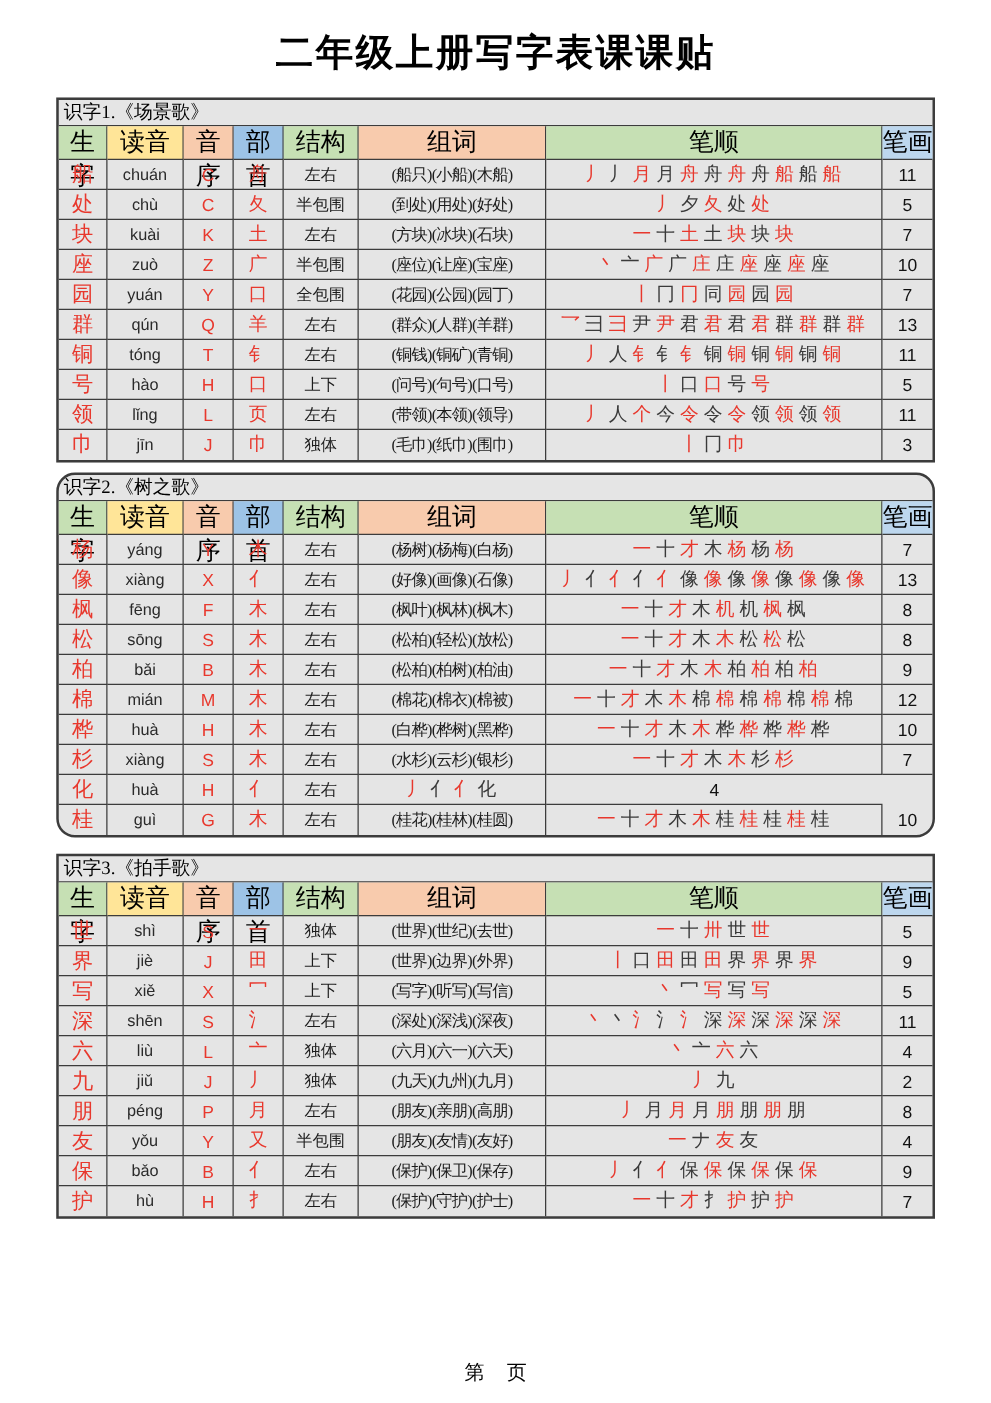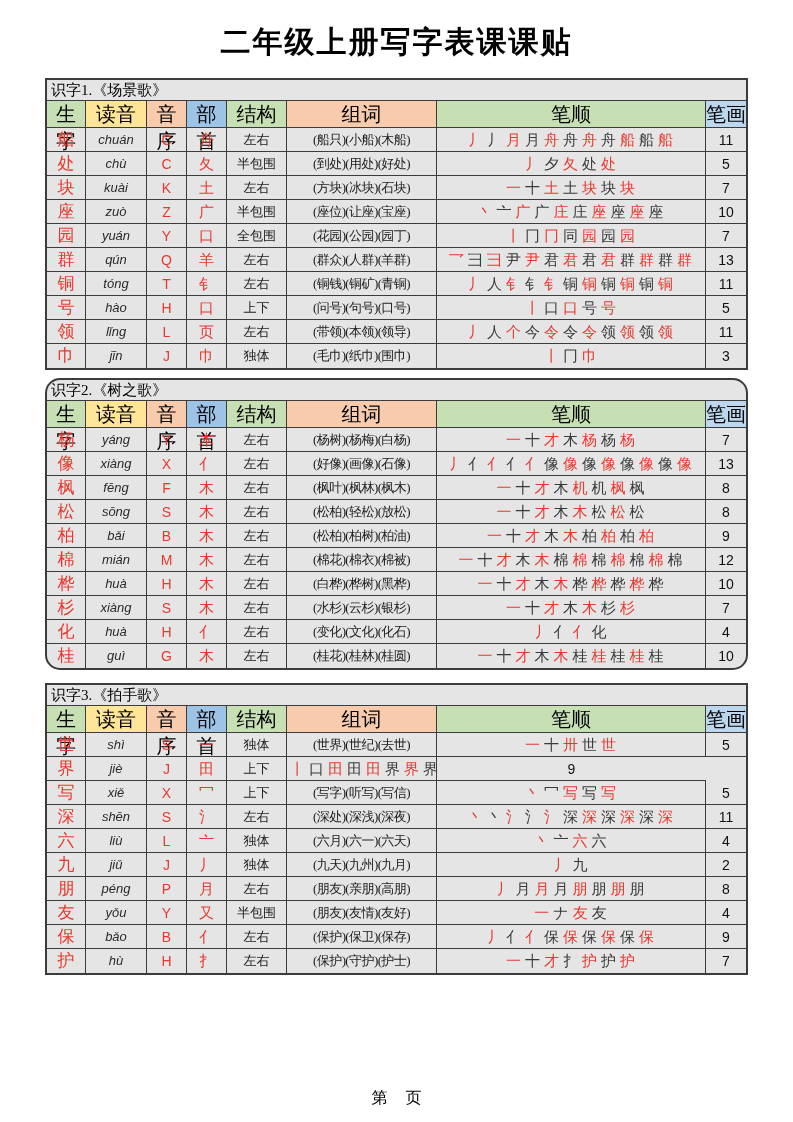--- a/index.html
+++ b/index.html
@@ -42,21 +42,21 @@
     overflow:hidden; white-space:nowrap;
   }
   .hdr .cell:last-child, .row .cell:last-child { border-right:none; }
   .rows .row:last-child .cell { border-bottom:none; }
   .bg-green  { background:#c6e0b4; }
   .bg-yellow { background:#ffe598; }
   .bg-peach  { background:#f8cbad; }
   .bg-blue1  { background:#9dc3e6; }
   .bg-blue2  { background:#bdd7ee; }
   .c-char    { color:#e8382d; font-size:17px; }
-  .c-pinyin  { font-family:"Liberation Sans","DejaVu Sans",sans-serif; font-size:13px; color:#2a2a2a;font-style:italic; }
+  .c-pinyin  { font-family:"Liberation Sans","DejaVu Sans",sans-serif; font-size:13px; color:#2a2a2a; }
   .c-initial { color:#e8382d; font-family:"Liberation Sans","DejaVu Sans",sans-serif; font-size:14px; }
   .c-radical { color:#e8382d; font-size:15px; }
   .c-struct  { font-size:13px; color:#1c1c1c; }
   .c-words   { font-size:13px; letter-spacing:-0.6px; color:#1c1c1c; }
   .c-strokes { text-align:left; padding-left:3px; font-size:15px; }
   .c-strokes span { display:inline-block; margin-right:4px; }
   .sk-r { color:#e8382d; }
   .sk-b { color:#3a3a3a; }
   .c-count { font-family:"Liberation Sans","DejaVu Sans",sans-serif; font-size:14px; color:#111; }
   .footer {
@@ -281,21 +281,20 @@
         <div class="cell c-words">(水杉)(云杉)(银杉)</div>
         <div class="cell c-strokes"><span class="sk-r">一</span><span class="sk-b">十</span><span class="sk-r">才</span><span class="sk-b">木</span><span class="sk-r">木</span><span class="sk-b">杉</span><span class="sk-r">杉</span></div>
         <div class="cell c-count">7</div>
       </div>
         <div class="row">
         <div class="cell c-char">化</div>
         <div class="cell c-pinyin">huà</div>
         <div class="cell c-initial">H</div>
         <div class="cell c-radical">亻</div>
         <div class="cell c-struct">左右</div>
-        <div class="cell c-words">(变化)(文化)(化石)</div>
         <div class="cell c-strokes"><span class="sk-r">丿</span><span class="sk-b">亻</span><span class="sk-r">亻</span><span class="sk-b">化</span></div>
         <div class="cell c-count">4</div>
       </div>
         <div class="row">
         <div class="cell c-char">桂</div>
         <div class="cell c-pinyin">guì</div>
         <div class="cell c-initial">G</div>
         <div class="cell c-radical">木</div>
         <div class="cell c-struct">左右</div>
         <div class="cell c-words">(桂花)(桂林)(桂圆)</div>
@@ -328,20 +327,21 @@
         <div class="cell c-words">(世界)(世纪)(去世)</div>
         <div class="cell c-strokes"><span class="sk-r">一</span><span class="sk-b">十</span><span class="sk-r">卅</span><span class="sk-b">世</span><span class="sk-r">世</span></div>
         <div class="cell c-count">5</div>
       </div>
         <div class="row">
         <div class="cell c-char">界</div>
         <div class="cell c-pinyin">jiè</div>
         <div class="cell c-initial">J</div>
         <div class="cell c-radical">田</div>
         <div class="cell c-struct">上下</div>
+        <div class="cell c-words">(世界)(边界)(外界)</div>
         <div class="cell c-strokes"><span class="sk-r">丨</span><span class="sk-b">口</span><span class="sk-r">田</span><span class="sk-b">田</span><span class="sk-r">田</span><span class="sk-b">界</span><span class="sk-r">界</span><span class="sk-b">界</span><span class="sk-r">界</span></div>
         <div class="cell c-count">9</div>
       </div>
         <div class="row">
         <div class="cell c-char">写</div>
         <div class="cell c-pinyin">xiě</div>
         <div class="cell c-initial">X</div>
         <div class="cell c-radical">冖</div>
         <div class="cell c-struct">上下</div>
         <div class="cell c-words">(写字)(听写)(写信)</div>

